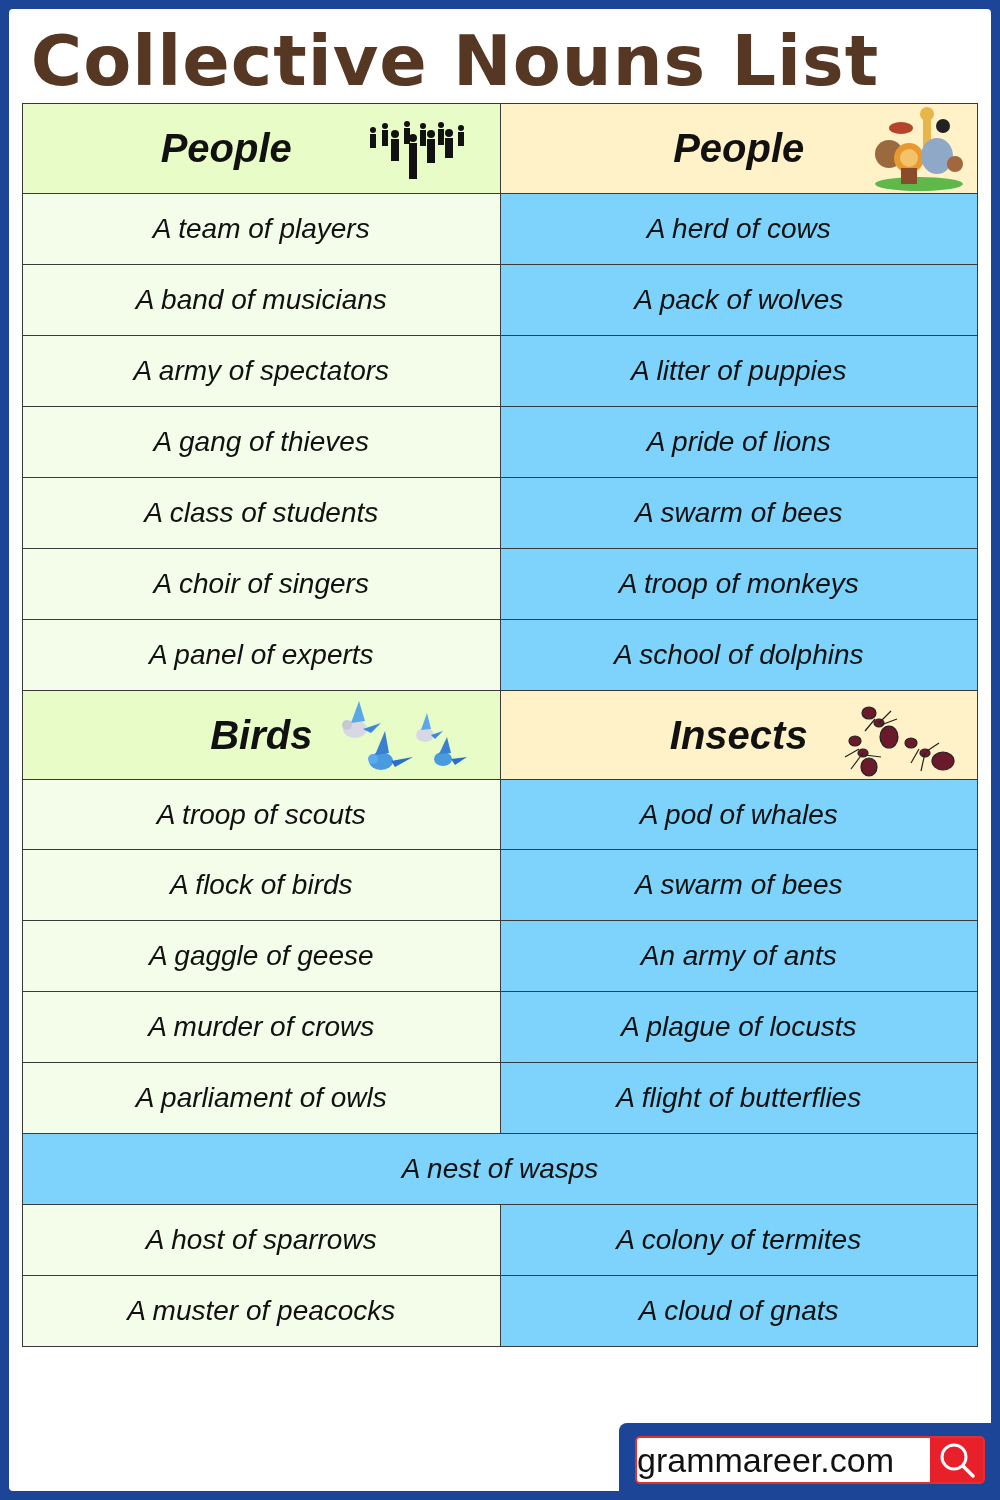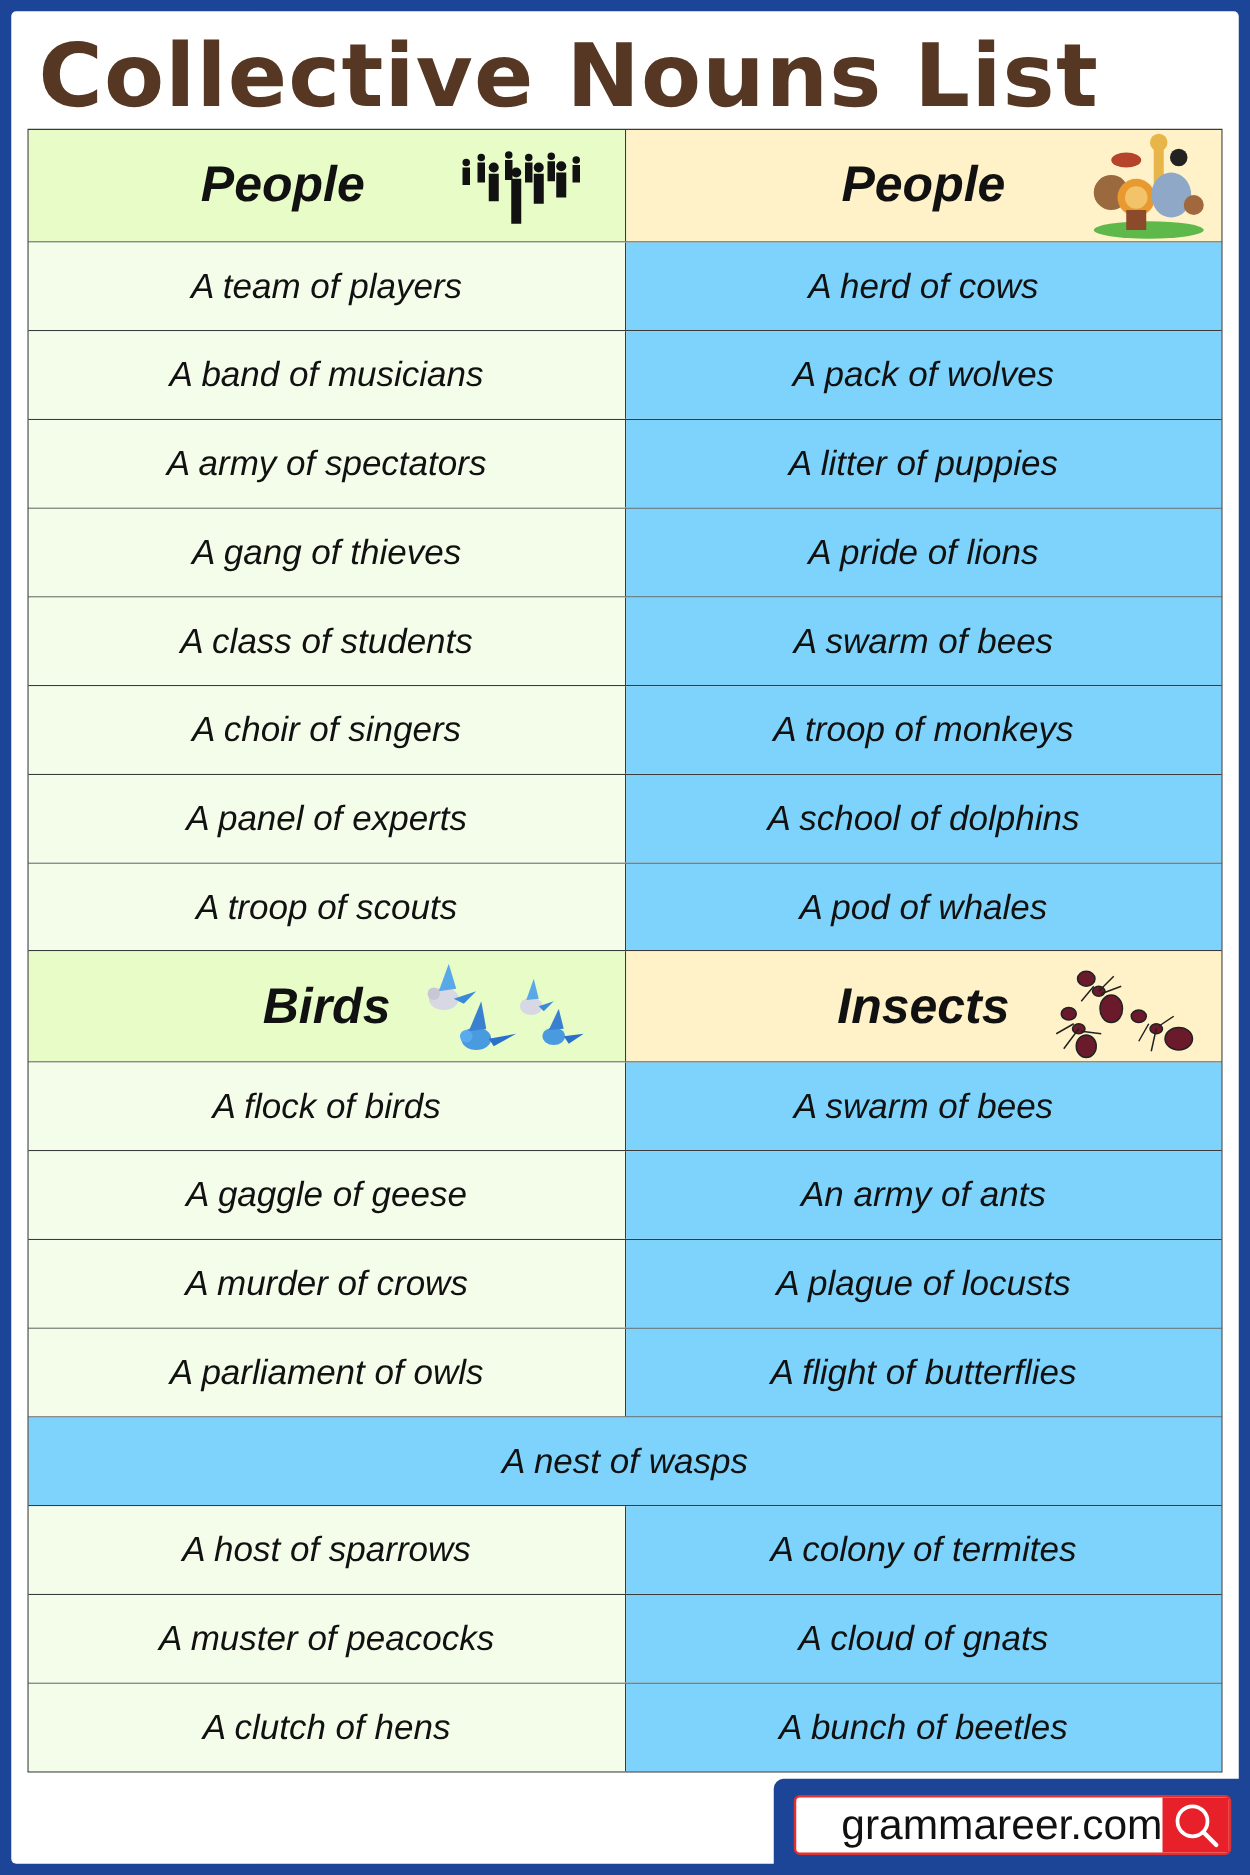--- a/index.html
+++ b/index.html
@@ -13,21 +13,21 @@
   .cell{flex:1;display:flex;align-items:center;justify-content:center;font-size:28px;color:#111;box-sizing:border-box;font-style:italic;}
   .cell.l{background:#f4fdea;border-right:1px solid #3a3a3a;}
   .cell.r{background:#7dd3fc;}
   .hdr .cell.l{background:#e8fcc8;}
   .hdr .cell.r{background:#fff2c8;}
   .hdr .cell{font-weight:bold;font-size:40px;position:relative;}
   .hdr .cell span.t{margin-left:0;}
   .icon{position:absolute;}
   .footer{position:absolute;left:619px;top:1423px;width:381px;height:77px;background:#1c4597;border-top-left-radius:8px;}
   .search{position:absolute;left:635px;top:1436px;width:350px;height:48px;background:#fff;border:2px solid #e03030;border-radius:5px;box-sizing:border-box;display:flex;align-items:center;}
-  .search .txt{flex:1;font-size:34px;color:#111;padding-left:0;margin-left:36px;}
+  .search .txt{flex:1;font-size:34px;color:#111;padding-left:0;}
   .search .btn{width:53px;height:44px;background:#e8202a;display:flex;align-items:center;justify-content:center;}
 </style>
 </head>
 <body>
 
 <div class="sheet">
   <div class="title">Collective Nouns List</div>
 </div>
 
 <div class="grid">
@@ -99,25 +99,20 @@
     <div class="cell r">A swarm of bees</div>
   </div>
   <div class="row">
     <div class="cell l">A choir of singers</div>
     <div class="cell r">A troop of monkeys</div>
   </div>
   <div class="row">
     <div class="cell l">A panel of experts</div>
     <div class="cell r">A school of dolphins</div>
   </div>
-  <div class="row" style="height:70px">
-    <div class="cell l">A troop of scouts</div>
-    <div class="cell r">A pod of whales</div>
-  </div>
-
   <div class="row hdr">
     <div class="cell l">
       <span class="t" style="margin-right:0">Birds</span>
       <svg class="icon" style="left:310px;top:6px" width="140" height="80" viewBox="0 0 140 80">
         <g>
           <ellipse cx="22" cy="32" rx="12" ry="9" fill="#d8d8e4"></ellipse>
             <path d="M18 26 L26 4 L32 24 Z" fill="#5aa8e8"></path>
             <path d="M30 32 L48 26 L38 36 Z" fill="#3a8ad8"></path>
             <circle cx="14" cy="28" r="5" fill="#c8c8d4"></circle>
           <ellipse cx="92" cy="38" rx="9" ry="7" fill="#d8d8e4"></ellipse>
@@ -149,20 +144,25 @@
         </g>
         <g stroke="#222" stroke-width="1.2" fill="none">
           <path d="M36 22 L26 34 M40 26 L52 14 M42 28 L58 22"></path>
           <path d="M20 52 L6 60 M24 56 L12 72 M26 58 L42 60"></path>
           <path d="M80 52 L72 66 M86 56 L82 74 M88 54 L100 46"></path>
         </g>
       </svg>
     </div>
   </div>
 
+  <div class="row" style="height:70px">
+    <div class="cell l">A troop of scouts</div>
+    <div class="cell r">A pod of whales</div>
+  </div>
+
   <div class="row">
     <div class="cell l">A flock of birds</div>
     <div class="cell r">A swarm of bees</div>
   </div>
   <div class="row">
     <div class="cell l">A gaggle of geese</div>
     <div class="cell r">An army of ants</div>
   </div>
   <div class="row">
     <div class="cell l">A murder of crows</div>
@@ -176,24 +176,20 @@
     <div class="cell r">A nest of wasps</div>
   </div>
   <div class="row">
     <div class="cell l">A host of sparrows</div>
     <div class="cell r">A colony of termites</div>
   </div>
   <div class="row">
     <div class="cell l">A muster of peacocks</div>
     <div class="cell r">A cloud of gnats</div>
   </div>
-  <div class="row">
-    <div class="cell l">A clutch of hens</div>
-    <div class="cell r">A bunch of beetles</div>
-  </div>
 </div>
 
 <div class="footer"></div>
 <div class="search">
   <span class="txt">grammareer.com</span>
   <span class="btn">
     <svg width="38" height="38" viewBox="0 0 38 38">
       <circle cx="16" cy="16" r="12" fill="none" stroke="#fff" stroke-width="3"></circle>
       <line x1="25" y1="25" x2="35" y2="35" stroke="#fff" stroke-width="3.5" stroke-linecap="round"></line>
     </svg>

